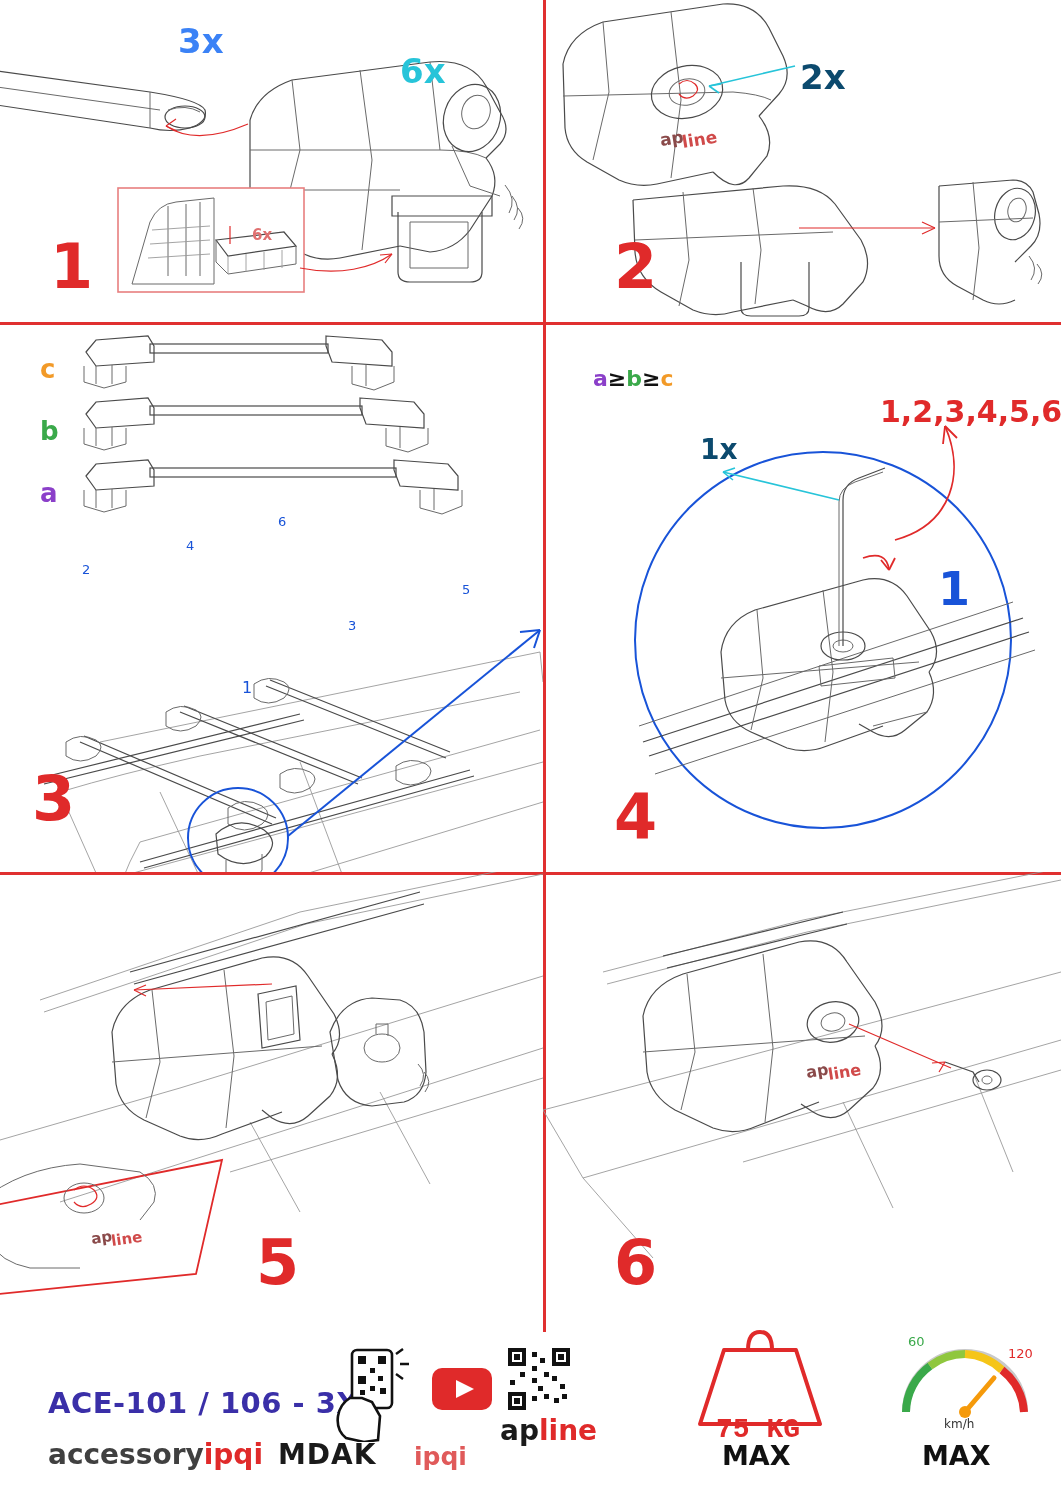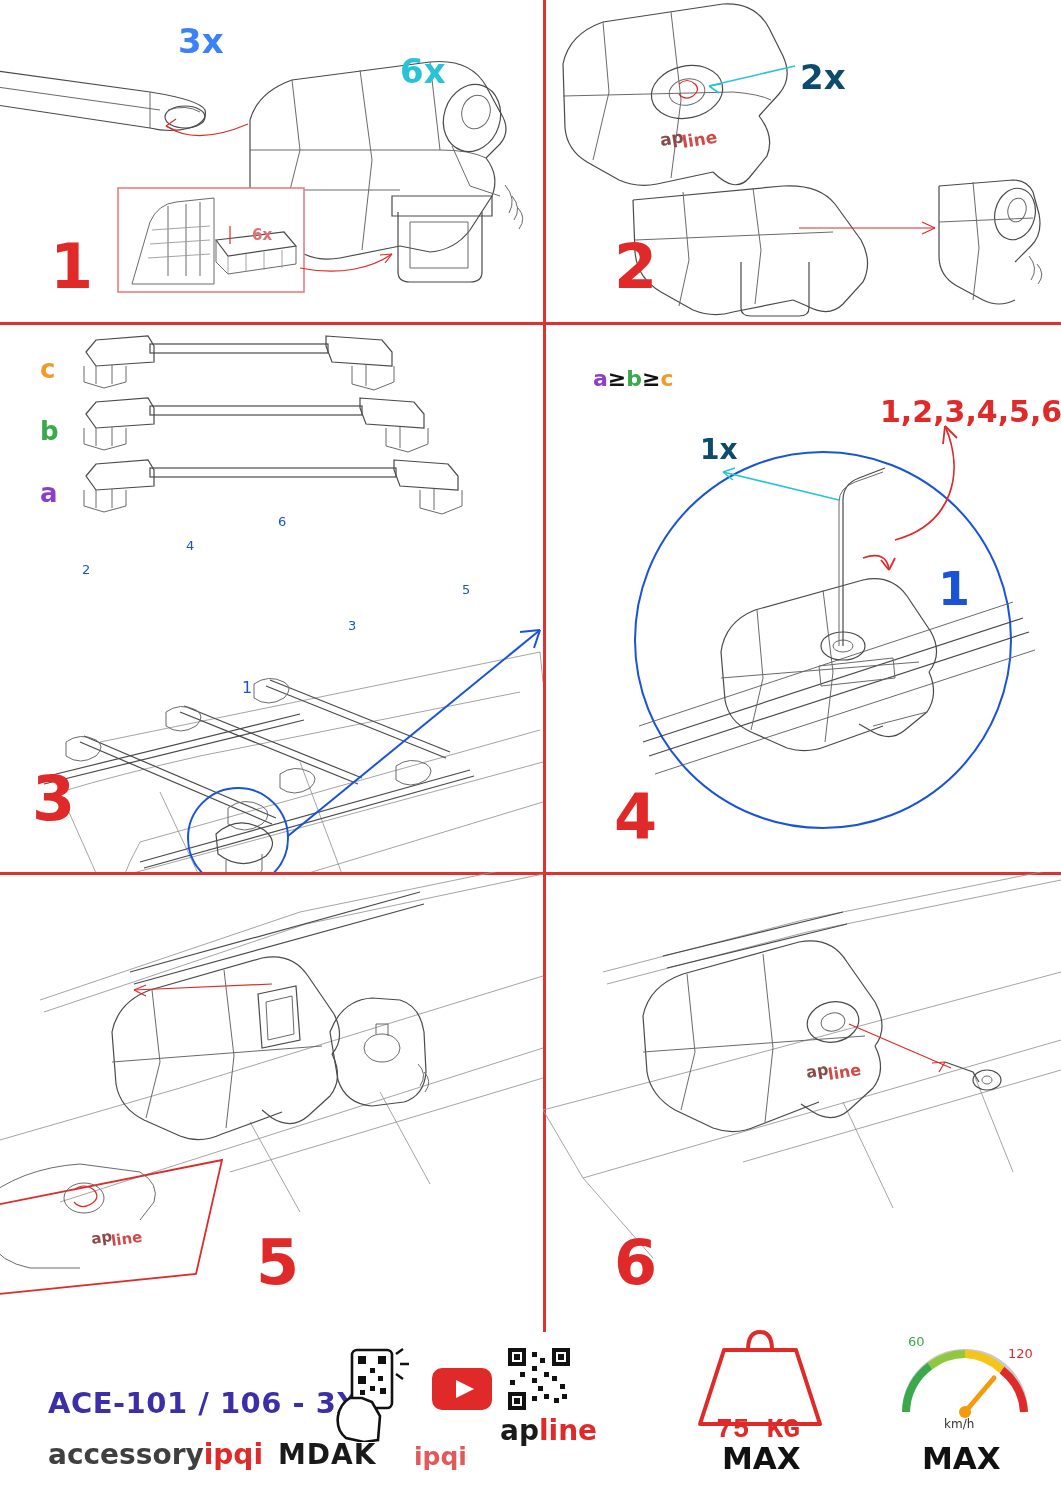--- a/index.html
+++ b/index.html
@@ -11,21 +11,21 @@
   .qty{position:absolute;font-family:"DejaVu Sans",sans-serif;font-weight:700;font-size:34px;color:#0c4a6e;line-height:1;}
   .letter{position:absolute;font-family:"DejaVu Sans",sans-serif;font-weight:700;font-size:26px;line-height:1;}
   svg{display:block;}
   .ln{fill:none;stroke:#4a4a4a;stroke-width:1.2;}
   .ln2{fill:none;stroke:#6a6a6a;stroke-width:1;}
   .lnl{fill:none;stroke:#9a9a9a;stroke-width:0.9;}
   .red{fill:none;stroke:#e02a2a;stroke-width:1.8;}
   .redt{fill:none;stroke:#e02a2a;stroke-width:1.2;}
   .blue{fill:none;stroke:#1853d8;stroke-width:2;}
   .cy{fill:none;stroke:#27c4d9;stroke-width:1.6;}
-  .maxlbl{position:absolute;font-family:"DejaVu Sans",sans-serif;font-weight:700;font-size:31px;color:#111;}
+  .maxlbl{position:absolute;font-family:"DejaVu Sans",sans-serif;font-weight:700;font-size:27px;color:#111;}
   .brand{position:absolute;}
   .code{position:absolute;font-family:"DejaVu Sans",sans-serif;font-weight:700;font-size:29px;color:#3a2fa8;letter-spacing:0.5px;}
   .acc1{font-family:"DejaVu Sans",sans-serif;font-weight:700;font-size:28px;color:#404040;}
   .acc2{font-family:"DejaVu Sans",sans-serif;font-weight:700;font-size:28px;color:#e02a2a;}
   .mdak{font-family:"DejaVu Sans",sans-serif;font-weight:700;font-size:28px;color:#1a1a1a;letter-spacing:1px;}
   .ipqi{font-family:"DejaVu Sans",sans-serif;font-weight:700;font-size:25px;color:#e05a5a;}
   .apl1{font-family:"DejaVu Sans",sans-serif;font-weight:700;font-size:28px;color:#1a1a1a;}
   .apl2{font-family:"DejaVu Sans",sans-serif;font-weight:700;font-size:28px;color:#e02a2a;}
   .seq{position:absolute;font-family:"DejaVu Sans",sans-serif;font-weight:700;font-size:30px;}
   .abc{position:absolute;font-family:"DejaVu Sans",sans-serif;font-weight:700;font-size:22px;}

